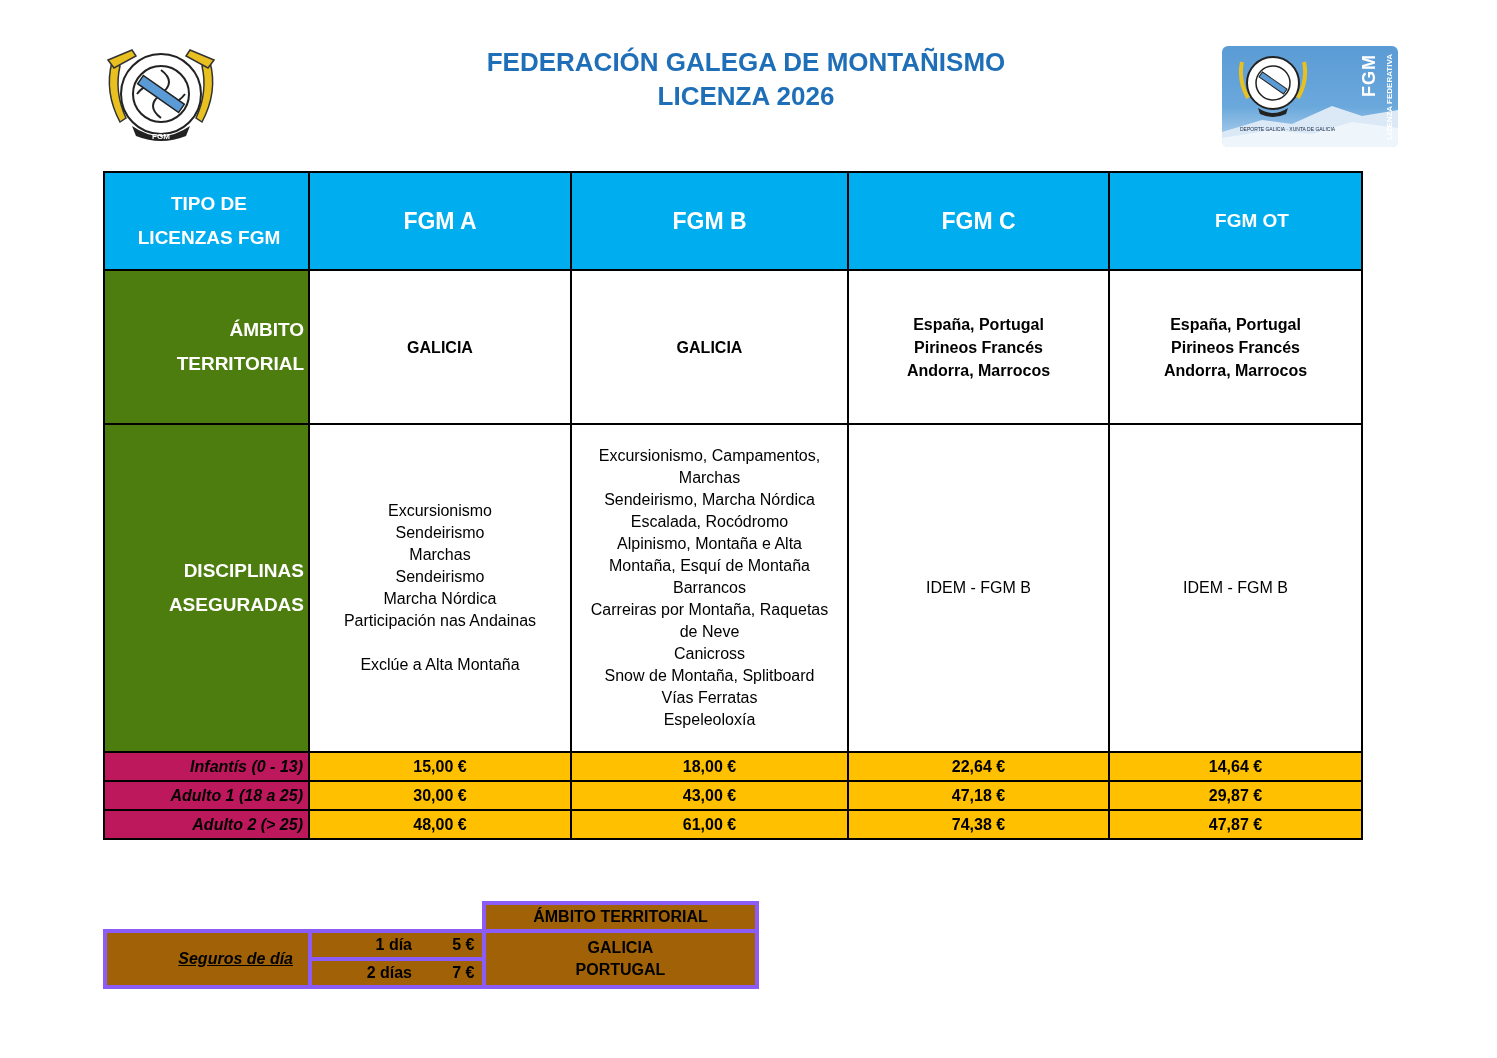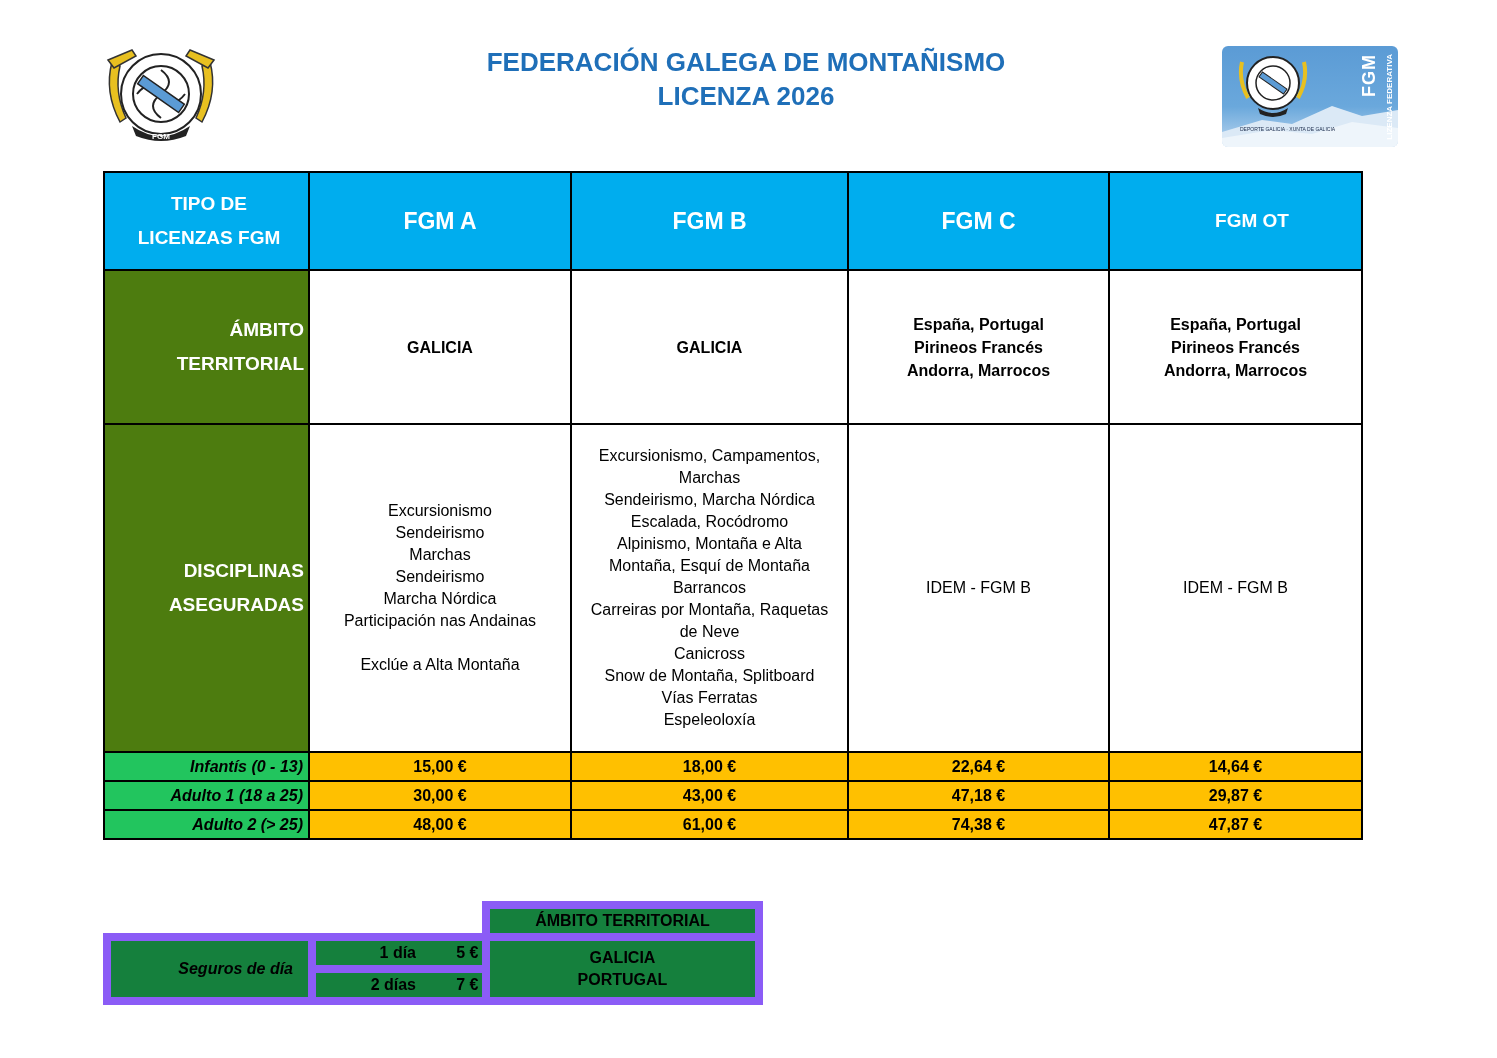--- a/index.html
+++ b/index.html
@@ -19,27 +19,27 @@
   .hdr td { background:#00adee; color:#fff; font-weight:bold; height:96px; }
   .hdr .lbl { text-align:center; font-size:19px; line-height:34px; padding-left:5px; }
   .hdr .col { font-size:23px; }
   .hdr .col.ot { font-size:19px;padding-left:33px; }
   .gray { background:#4d7c0f; color:#fff; font-weight:bold; font-size:19px; line-height:34px; text-align:right !important; padding-right:4px !important; }
   .amb td { height:152px; }
   .amb .val { font-weight:bold; font-size:16px; line-height:23px; }
   .dis td { height:326px; }
   .dis .val { font-size:16px; line-height:22px; }
   .price td { height:27px; }
-  .price .age { font-style:italic; font-weight:bold; font-size:16px; text-align:right; padding-right:5px; background:#22c55e; }
+  .price .age { font-style:italic; font-weight:bold; font-size:16px; text-align:right; padding-right:5px; background:#be185d; }
   .price .p { background:#ffc000; font-weight:bold; font-size:16px; }
 
   table.seg { position:absolute; left:103px; top:901px; border-collapse:collapse; table-layout:fixed; }
-  table.seg td { border:8px solid #8b5cf6; background:#15803d; font-size:16px; padding:0; height:24px; }
+  table.seg td { border:4px solid #8b5cf6; background:#a16207; font-size:16px; padding:0; height:24px; }
   table.seg td.blank { border:none; background:transparent; }
-  .seg .sd { font-style:italic; font-weight:bold; text-align:right; padding-right:15px; }
+  .seg .sd { font-style:italic; font-weight:bold; text-align:right; padding-right:15px;text-decoration:underline; }
   .seg .d { font-weight:bold; }
   .seg .d span { display:inline-block; }
   .seg .hdrc { font-weight:bold; text-align:center; }
   .seg .reg { font-weight:bold; text-align:center; line-height:22px; }
 </style>
 </head>
 <body>
 
 <div class="title t1">FEDERACIÓN GALEGA DE MONTAÑISMO</div>
 <div class="title t2">LICENZA 2026</div>

